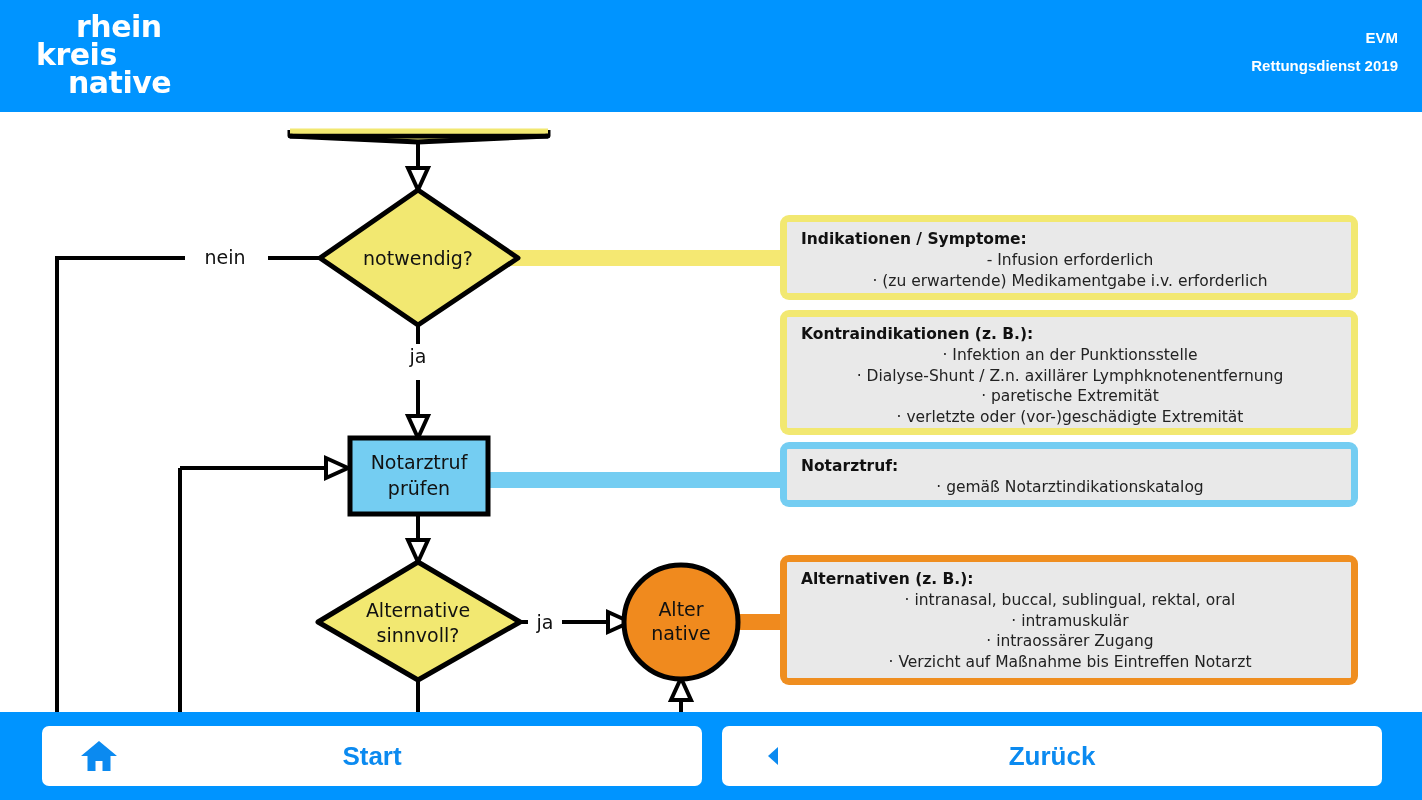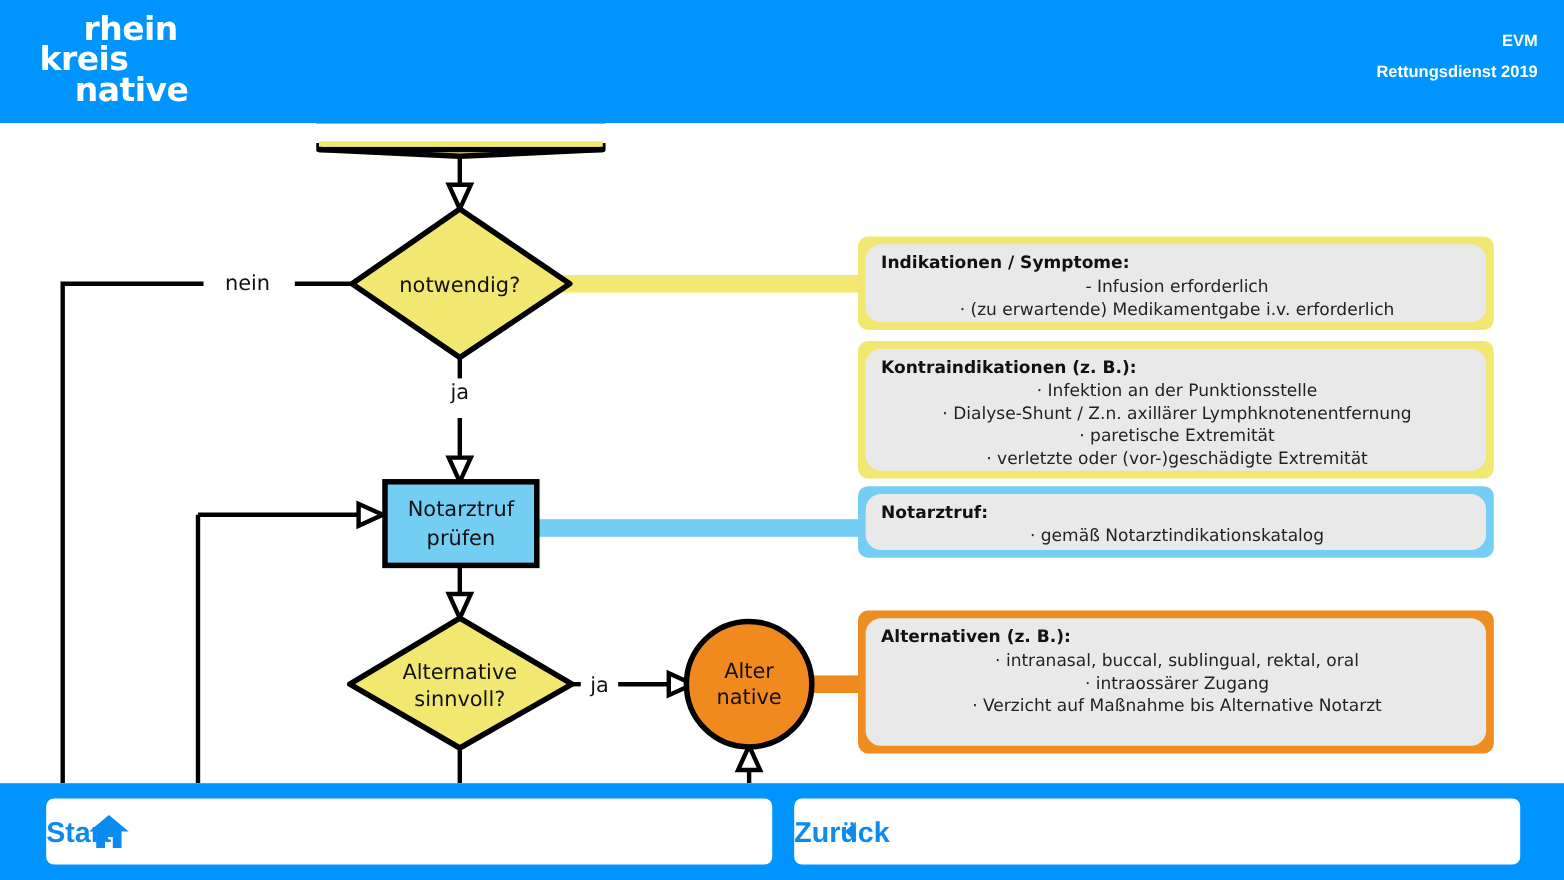--- a/index.html
+++ b/index.html
@@ -60,21 +60,21 @@
   }
 
   
   .infobox {
     position: absolute;
     border-radius: 9px;
     padding: 7px;
   }
   .infobox .inner {
     background: #e9e9e9;
-    border-radius: 14px;
+    border-radius: 1px;
     width: 100%; height: 100%;
     padding: 7px 12px 14px 14px;
   }
   .infobox .ttl {
     font-family: "DejaVu Sans", sans-serif;
     font-weight: bold;
     font-size: 15.5px;
     color: #111;
     line-height: 21px;
     white-space: nowrap;
@@ -99,21 +99,21 @@
   }
   .navbtn {
     position: absolute; top: 14px; height: 60px;
     background: #ffffff;
     border-radius: 7px;
     display: flex; align-items: center;
   }
   #btn-start  { left: 42px;  width: 660px; }
   #btn-back   { left: 722px; width: 660px; padding-left: 40px; }
   .navbtn .lbl {
-    position: absolute; left: 0; right: 0; 
+    position: absolute; left: 0; right: 0; text-align: center;
     color: #0b8af0;
     font-family: "Liberation Sans", sans-serif;
     font-weight: bold;
     font-size: 26px;
   }
   .navbtn .ico {
     position: absolute; left: 38px; top: 50%; transform: translateY(-50%);
     display: flex; align-items: center; justify-content: center;
   }
   #btn-back .ico { left: 44px; }
@@ -226,22 +226,23 @@
       <div class="inner">
         <div class="ttl">Notarztruf:</div>
         <div class="ln">· gemäß Notarztindikationskatalog</div>
       </div>
     </div>
 
     <div class="infobox box-orange" style="left:780px; top:443px; width:578px; height:130px;">
       <div class="inner">
         <div class="ttl">Alternativen (z. B.):</div>
         <div class="ln">· intranasal, buccal, sublingual, rektal, oral</div>
+        <div class="ln">· intramuskulär</div>
         <div class="ln">· intraossärer Zugang</div>
-        <div class="ln">· Verzicht auf Maßnahme bis Alternative Notarzt</div>
+        <div class="ln">· Verzicht auf Maßnahme bis Eintreffen Notarzt</div>
       </div>
     </div>
 
   </div>
 
   <div class="footer">
 
     <div class="navbtn" id="btn-start">
       <span class="ico">
         <svg width="38" height="34" viewBox="0 0 38 34" aria-hidden="true">

